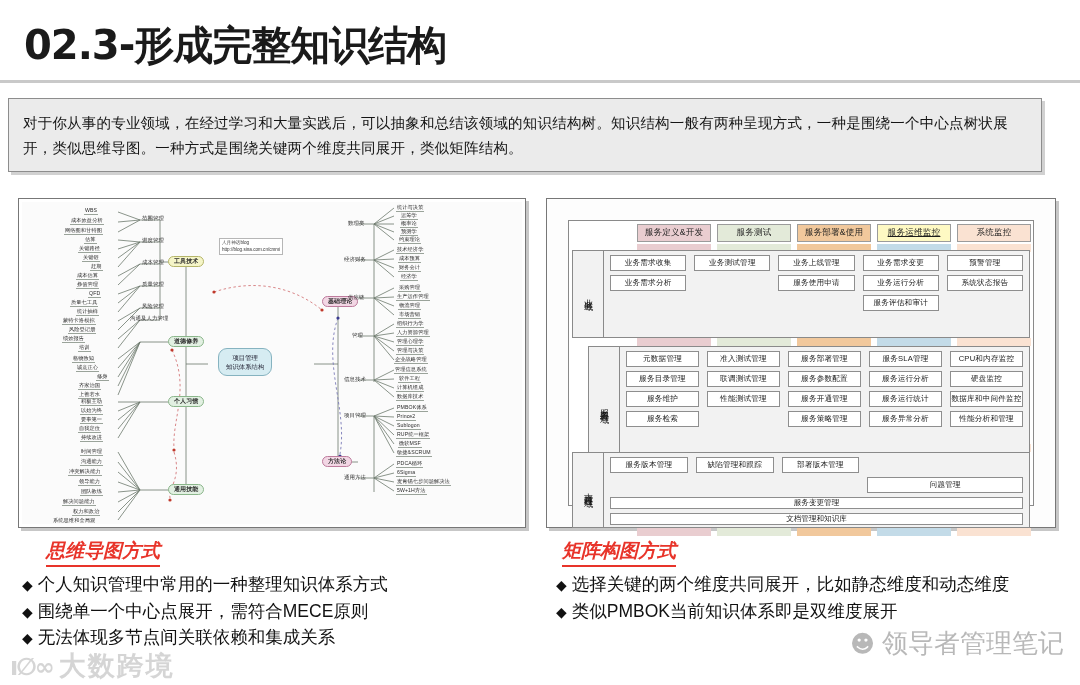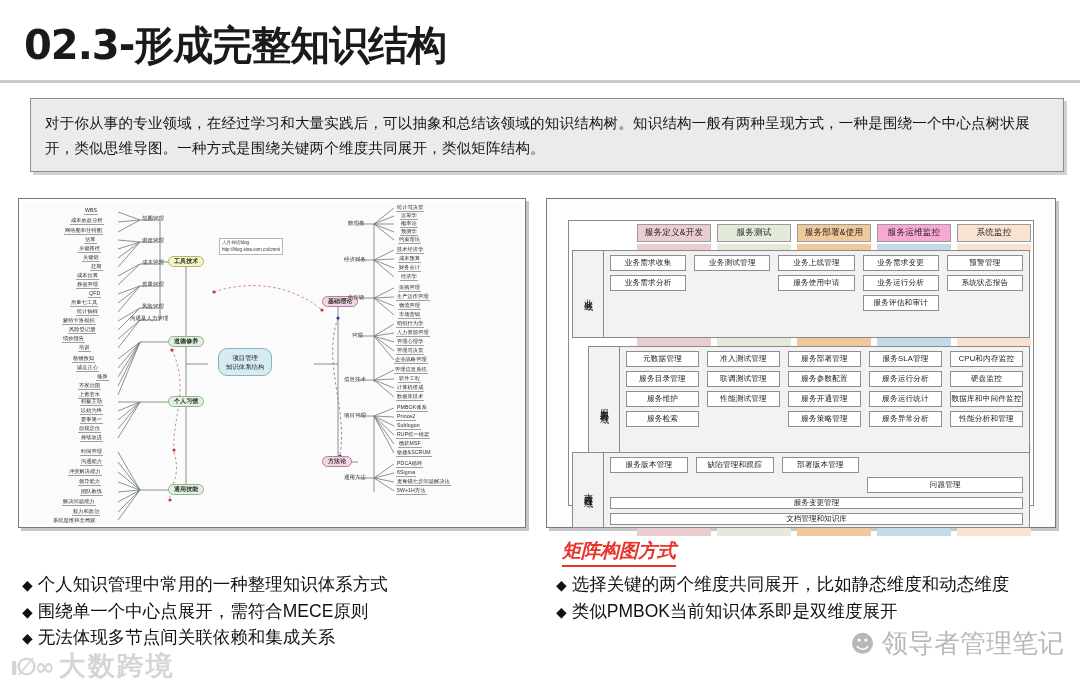--- a/index.html
+++ b/index.html
@@ -30,21 +30,21 @@
   .title-rule {
     position: absolute;
     left: 0; top: 80px;
     width: 1080px; height: 3px;
     background: #c9c9c9;
   }
 
   
   .intro-box {
     position: absolute;
-    left: 30px; top: 98px;
+    left: 8px; top: 98px;
     width: 1034px; height: 74px;
     background: #ebebeb;
     border: 1px solid #8d8d8d;
     box-shadow: 3px 3px 0 rgba(0,0,0,0.18);
     box-sizing: border-box;
     padding: 12px 16px 0 14px;
   }
   .intro-text {
     font-size: 14.5px;
     line-height: 25px;
@@ -514,21 +514,21 @@
 
   <div class="panel" id="matrix-panel">
     <div class="mx-wrap">
       <div class="mx-outer"></div>
 
       <div class="mx-head">
         <div class="corner"></div>
         <div class="hcell" id="h0" style="background: rgb(233, 205, 208);">服务定义&amp;开发</div>
         <div class="hcell" id="h1" style="background: rgb(227, 234, 217);">服务测试</div>
         <div class="hcell" id="h2" style="background: rgb(241, 200, 156);">服务部署&amp;使用</div>
-        <div class="hcell" id="h3" style="background: #f9a8d4;">服务运维监控</div>
+        <div class="hcell" id="h3" style="background: #fef9c3; text-decoration: underline;">服务运维监控</div>
         <div class="hcell" id="h4" style="background: rgb(250, 226, 210);">系统监控</div>
       </div>
 
       <div class="mx-band band-a" style="top:24px;">
         <div class="corner"></div>
         <div class="bcell" style="background: rgb(233, 205, 208);"></div>
         <div class="bcell" style="background: rgb(227, 234, 217);"></div>
         <div class="bcell" style="background: rgb(241, 200, 156);"></div>
         <div class="bcell" style="background: rgb(195, 219, 232);"></div>
         <div class="bcell" style="background: rgb(250, 226, 210);"></div>
@@ -638,20 +638,21 @@
               </div>
             </div>
             <div class="mx-full">服务变更管理</div>
             <div class="mx-full">文档管理和知识库</div>
           </div>
         </div>
       </div>
     </div>
   </div>
 
+  <div class="cap" id="cap-left" style="color: rgb(232, 52, 42); border-bottom-color: rgb(232, 52, 42);">思维导图方式</div>
   <div class="cap" id="cap-right" style="color: rgb(232, 52, 42); border-bottom-color: rgb(232, 52, 42);">矩阵构图方式</div>
 
   <div class="bullets" id="bullets-left">
     <div class="bullet">
       <span class="dia">◆</span><span>个人知识管理中常用的一种整理知识体系方式</span>
     </div>
     <div class="bullet">
       <span class="dia">◆</span><span>围绕单一个中心点展开，需符合MECE原则</span>
     </div>
     <div class="bullet">

